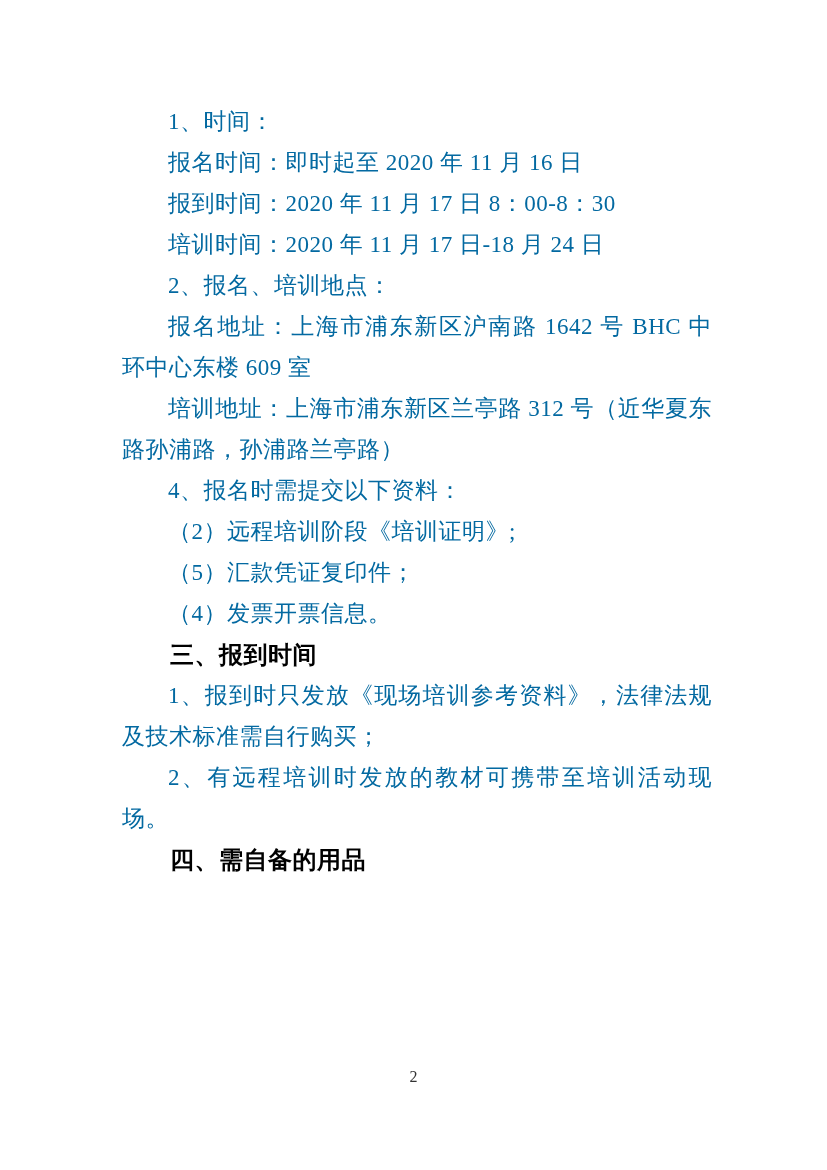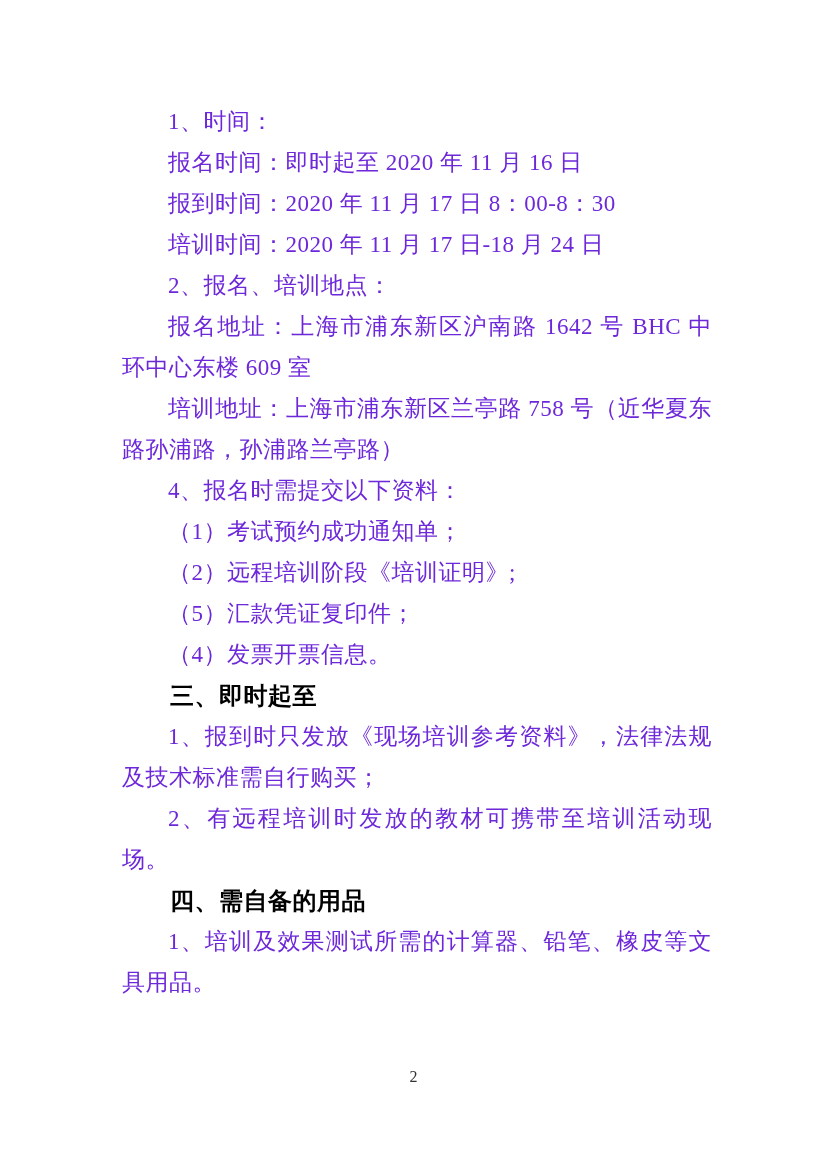--- a/index.html
+++ b/index.html
@@ -19,21 +19,21 @@
     left: 122px;
     top: 101px;
     width: 590px;
   }
   p.para {
     margin: 0;
     padding: 0;
     font-family: "Liberation Serif", "DejaVu Serif", serif;
     font-size: 23px;
     line-height: 41px;
-    color: #6d28d9;
+    color: #0369a1;
     text-align: justify;
     text-indent: 2em;
     letter-spacing: 0.5px;
   }
   p.heading {
     font-family: "Liberation Sans", "DejaVu Sans", sans-serif;
     font-weight: bold;
     font-size: 24px;
     color: #000000;
   }
@@ -53,26 +53,24 @@
 <body>
 
 <div class="page">
   <div class="content">
     <p class="para">1、时间：</p>
     <p class="para">报名时间：即时起至 2020 年 11 月 16 日</p>
     <p class="para">报到时间：2020 年 11 月 17 日 8：00-8：30</p>
     <p class="para">培训时间：2020 年 11 月 17 日-18 月 24 日</p>
     <p class="para">2、报名、培训地点：</p>
     <p class="para">报名地址：上海市浦东新区沪南路 1642 号 BHC 中环中心东楼 609 室</p>
-    <p class="para">培训地址：上海市浦东新区兰亭路 758 号（近华夏东路孙浦路，孙浦路兰亭路）</p>
+    <p class="para">培训地址：上海市浦东新区兰亭路 312 号（近华夏东路孙浦路，孙浦路兰亭路）</p>
     <p class="para">4、报名时需提交以下资料：</p>
-    <p class="para">（1）考试预约成功通知单；</p>
     <p class="para">（2）远程培训阶段《培训证明》;</p>
     <p class="para">（5）汇款凭证复印件；</p>
     <p class="para">（4）发票开票信息。</p>
-    <p class="para heading">三、即时起至</p>
+    <p class="para heading">三、报到时间</p>
     <p class="para">1、报到时只发放《现场培训参考资料》，法律法规及技术标准需自行购买；</p>
     <p class="para">2、有远程培训时发放的教材可携带至培训活动现场。</p>
     <p class="para heading">四、需自备的用品</p>
-    <p class="para">1、培训及效果测试所需的计算器、铅笔、橡皮等文具用品。</p>
   </div>
   <div class="page-number">2</div>
 </div>
 
 </body></html>

